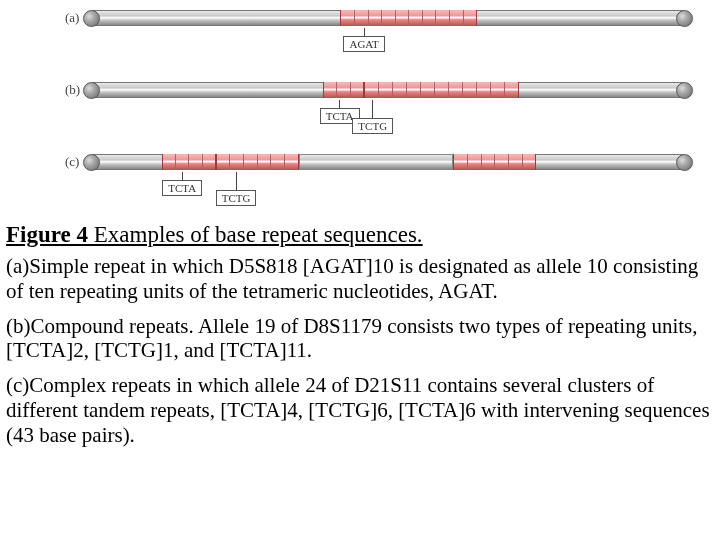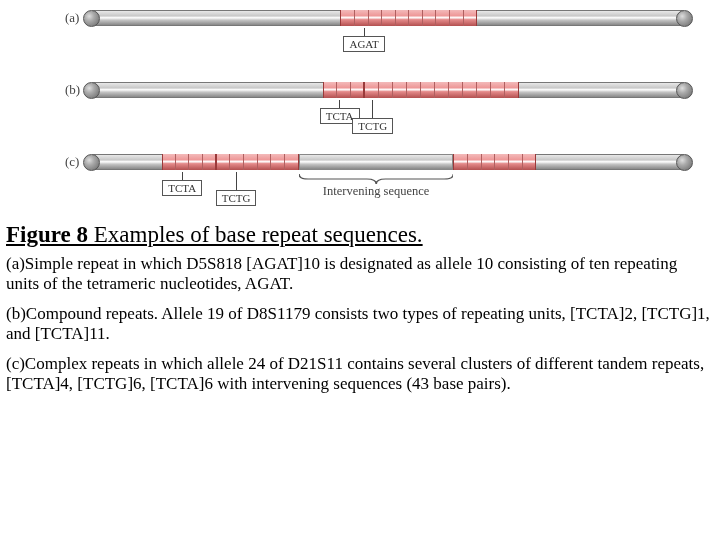--- a/index.html
+++ b/index.html
@@ -115,21 +115,21 @@
   .brace svg { display: block; width: 100%; height: 10px; }
   .brace-label { margin-top: 0; font-size: 12.5px; }
   h1.figtitle {
     font-size: 23px;
     font-weight: normal;
     text-decoration: underline;
     margin: 2px 0 6px 0;
   }
   .figtitle b { font-weight: bold; }
   p.cap-text {
-    font-size: 17px;
+    font-size: 21px;
     line-height: 1.18;
     margin: 0 0 10px 0;
   }
 </style>
 </head>
 <body>
 
 <div class="diagram">
 
   <div class="row">
@@ -234,28 +234,22 @@
     </div>
     <div class="annots" style="height:38px;">
       <div class="callout" style="left:12%;">
         <div class="tick"></div>
         <div class="lblbox">TCTA</div>
       </div>
       <div class="callout second" style="left:21%;">
         <div class="tick"></div>
         <div class="lblbox">TCTG</div>
       </div>
-      <div class="brace" style="left:35%; width:26%;">
-        <svg viewBox="0 0 100 10" preserveAspectRatio="none">
-          <path d="M0,0 Q0,5 6,5 L44,5 Q50,5 50,10 Q50,5 56,5 L94,5 Q100,5 100,0" fill="none" stroke="#555" stroke-width="1"></path>
-        </svg>
-        <div class="brace-label">Intervening sequence</div>
-      </div>
     </div>
   </div>
 
 </div>
 
-<h1 class="figtitle"><b>Figure 8</b><span> Examples of base repeat sequences.</span></h1>
+<h1 class="figtitle"><b>Figure 4</b><span> Examples of base repeat sequences.</span></h1>
 
 <p class="cap-text">(a)Simple repeat in which D5S818 [AGAT]10 is designated as allele 10 consisting of ten repeating units of the tetrameric nucleotides, AGAT.</p>
 <p class="cap-text">(b)Compound repeats. Allele 19 of D8S1179 consists two types of repeating units, [TCTA]2, [TCTG]1, and [TCTA]11.</p>
 <p class="cap-text">(c)Complex repeats in which allele 24 of D21S11 contains several clusters of different tandem repeats, [TCTA]4, [TCTG]6, [TCTA]6 with intervening sequences (43 base pairs).</p>
 
 </body></html>

